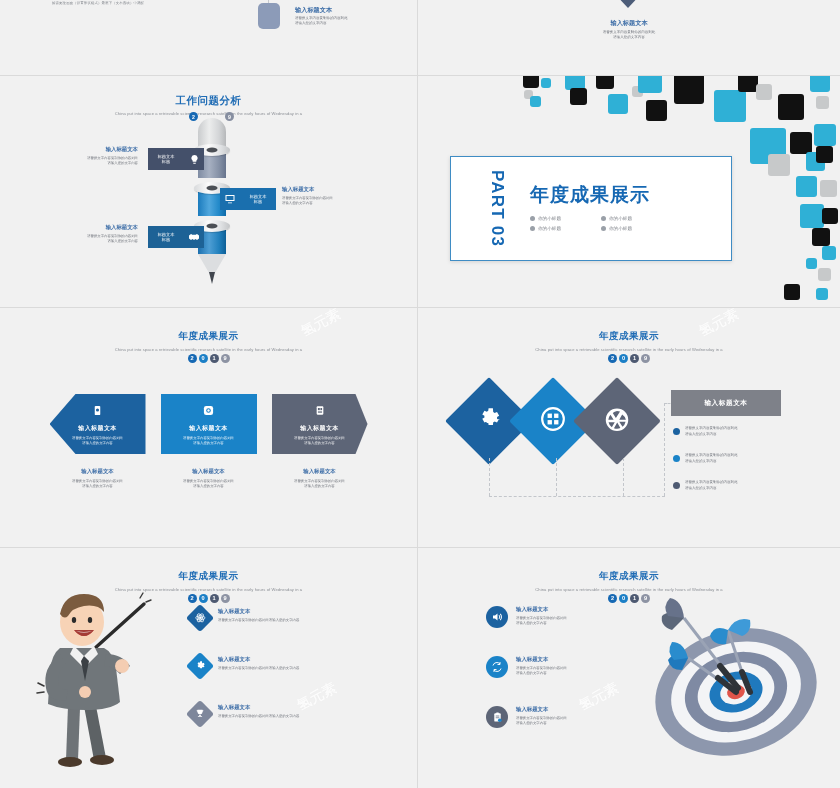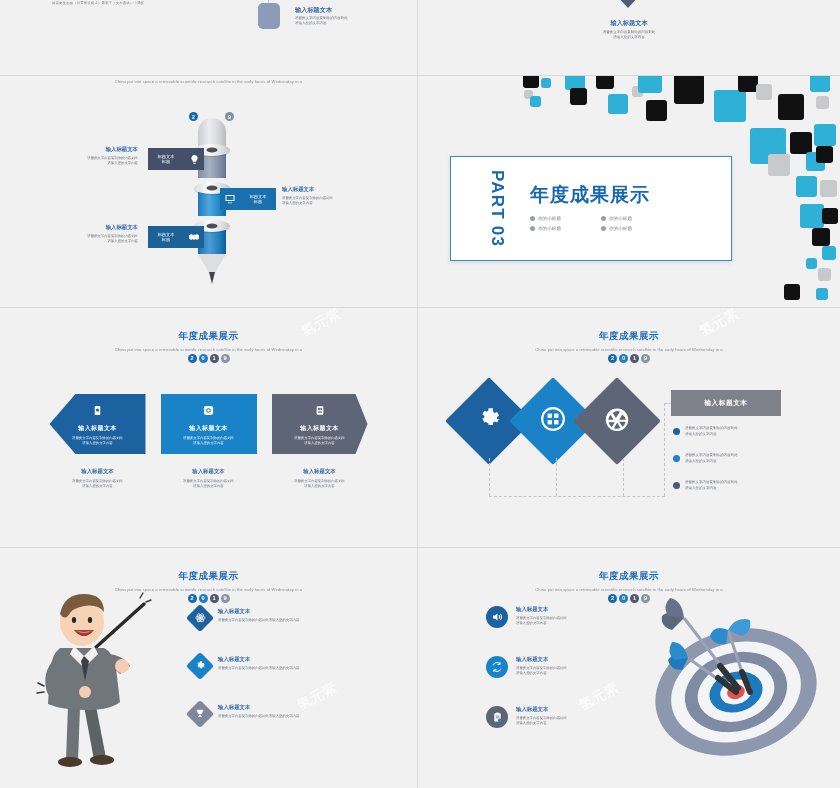--- a/index.html
+++ b/index.html
@@ -260,20 +260,21 @@
   <div class="cell row1 col2">
     <div class="r1r-chev"></div>
     <div class="r1r-ttl ttl-cn blur">输入标题文本</div>
     <div class="r1r-bd body-cn blur">
       <div>请替换文字内容复制你的内容到此</div>
       <div>请输入您的文字内容</div>
     </div>
   </div>
 
   <div class="cell row2">
+    <div class="s-title pencil-title">工作问题分析</div>
     <div class="s-sub pencil-sub blur">China put into space a retrievable scientific research satellite in the early hours of Wednesday in a</div>
 
     <div class="pencil-wrap">
       <div class="pc-num n1">2</div>
       <div class="pc-num n2">9</div>
 
       <div class="pc-cap"></div>
       <div class="pc-seg s1"></div>
       <div class="pc-seg s2"></div>
       <div class="pc-seg s3"></div>

